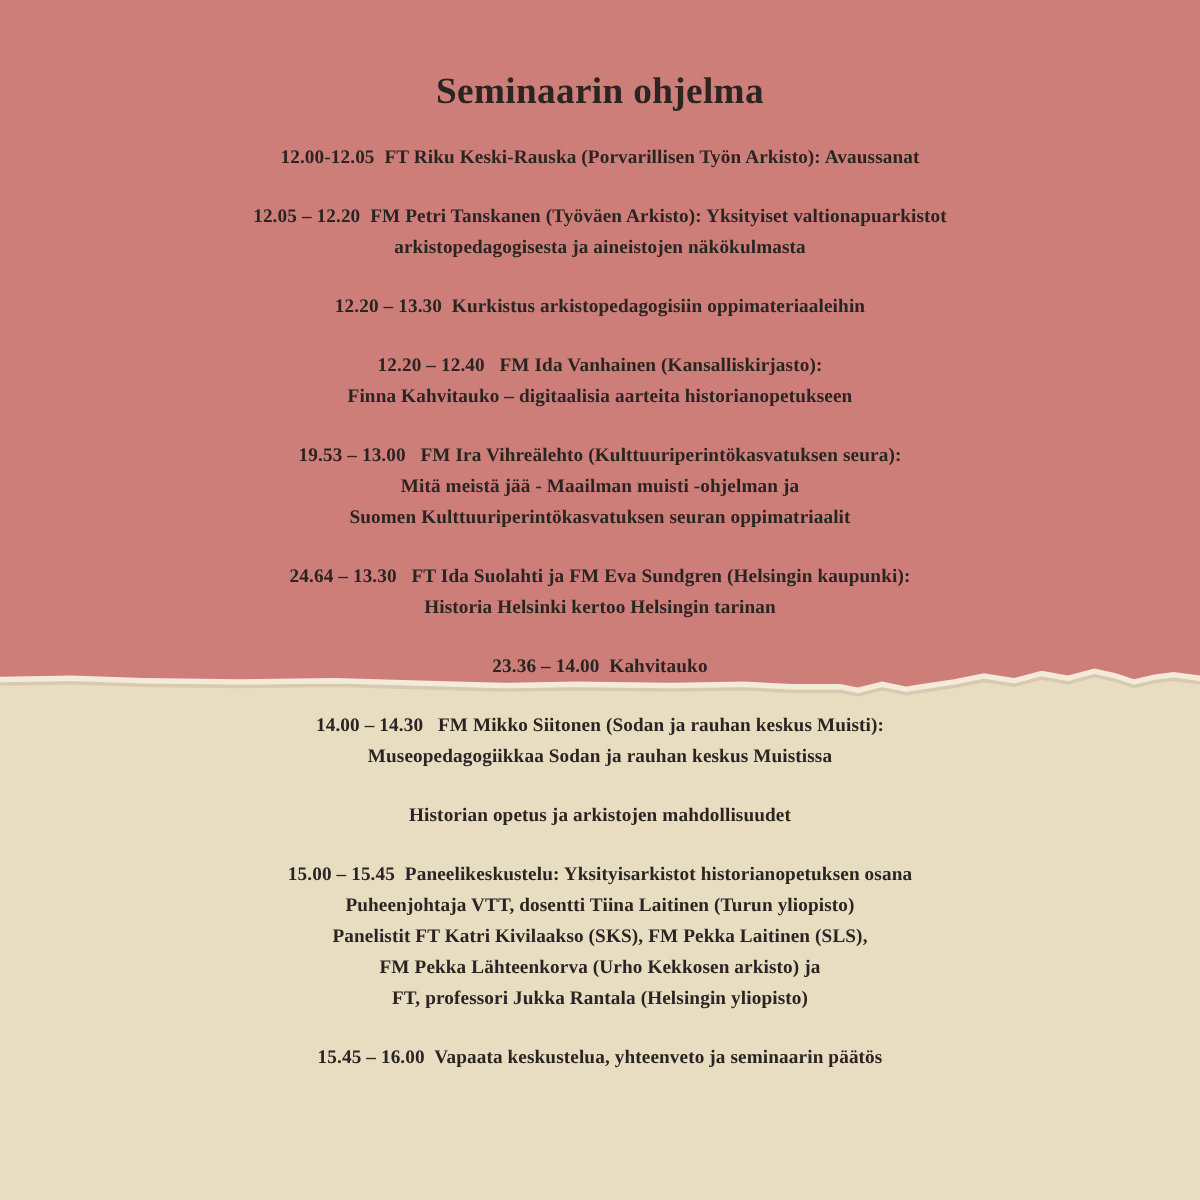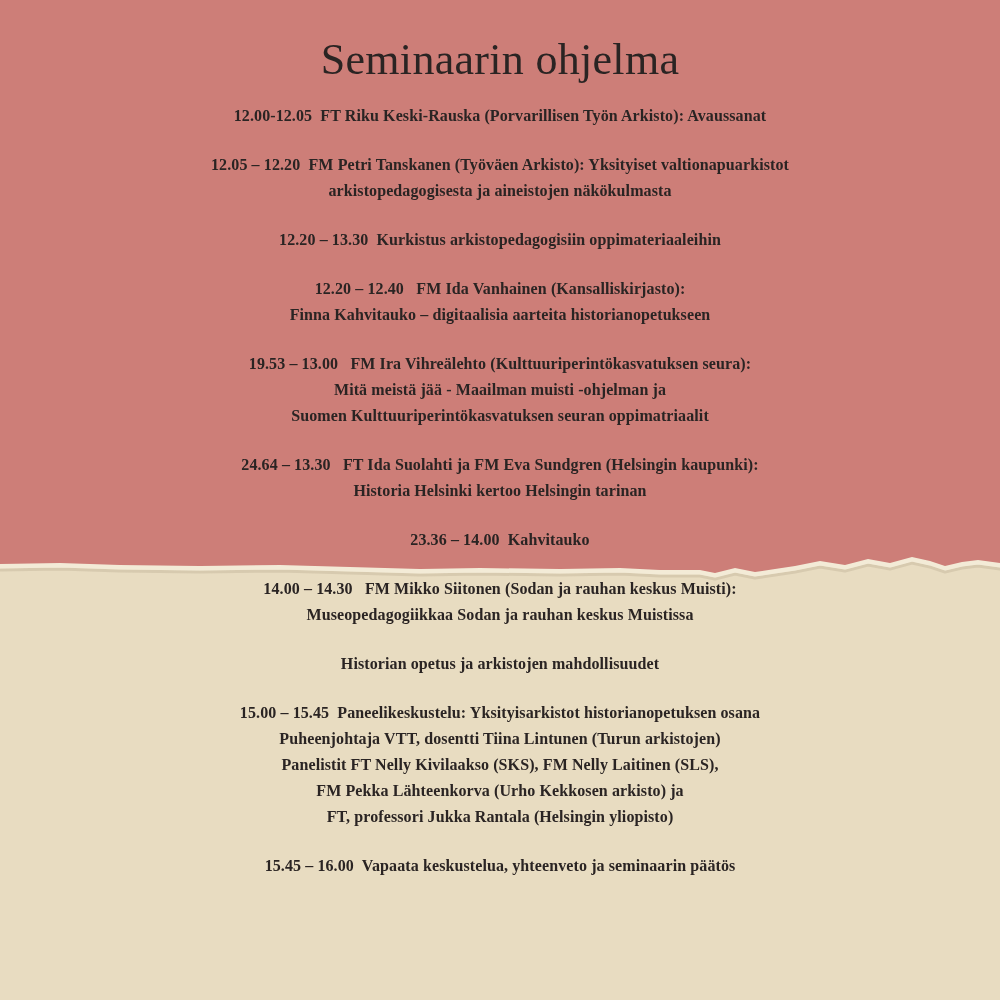--- a/index.html
+++ b/index.html
@@ -28,24 +28,24 @@
     display:block;
   }
   .content{
     position:absolute;
     left:0;top:0;right:0;
     text-align:center;
     color:var(--text);
     font-weight:bold;
   }
   .title{
-    font-size:44px;
+    font-size:31px;
     line-height:40px;
-    margin:40px 0 0 0;
-    font-weight:normal;
+    margin:56px 0 0 0;
+    font-weight:bold;
     letter-spacing:0.3px;
   }
   .block{
     margin-top:23px;
     font-size:16px;
     line-height:26px;
     letter-spacing:0.1px;
   }
   .line{white-space:pre;}
 </style>
@@ -94,22 +94,22 @@
         </div>
         <div class="block">
           <div class="line">14.00 – 14.30   FM Mikko Siitonen (Sodan ja rauhan keskus Muisti):</div>
           <div class="line">Museopedagogiikkaa Sodan ja rauhan keskus Muistissa</div>
         </div>
         <div class="block">
           <div class="line">Historian opetus ja arkistojen mahdollisuudet</div>
         </div>
         <div class="block">
           <div class="line">15.00 – 15.45  Paneelikeskustelu: Yksityisarkistot historianopetuksen osana</div>
-          <div class="line">Puheenjohtaja VTT, dosentti Tiina Lintunen (Turun arkistojen)</div>
-          <div class="line">Panelistit FT Nelly Kivilaakso (SKS), FM Nelly Laitinen (SLS),</div>
+          <div class="line">Puheenjohtaja VTT, dosentti Tiina Laitinen (Turun yliopisto)</div>
+          <div class="line">Panelistit FT Katri Kivilaakso (SKS), FM Pekka Laitinen (SLS),</div>
           <div class="line">FM Pekka Lähteenkorva (Urho Kekkosen arkisto) ja</div>
           <div class="line">FT, professori Jukka Rantala (Helsingin yliopisto)</div>
         </div>
         <div class="block">
           <div class="line">15.45 – 16.00  Vapaata keskustelua, yhteenveto ja seminaarin päätös</div>
         </div>
       </div>
   </div>
 
 </div>

